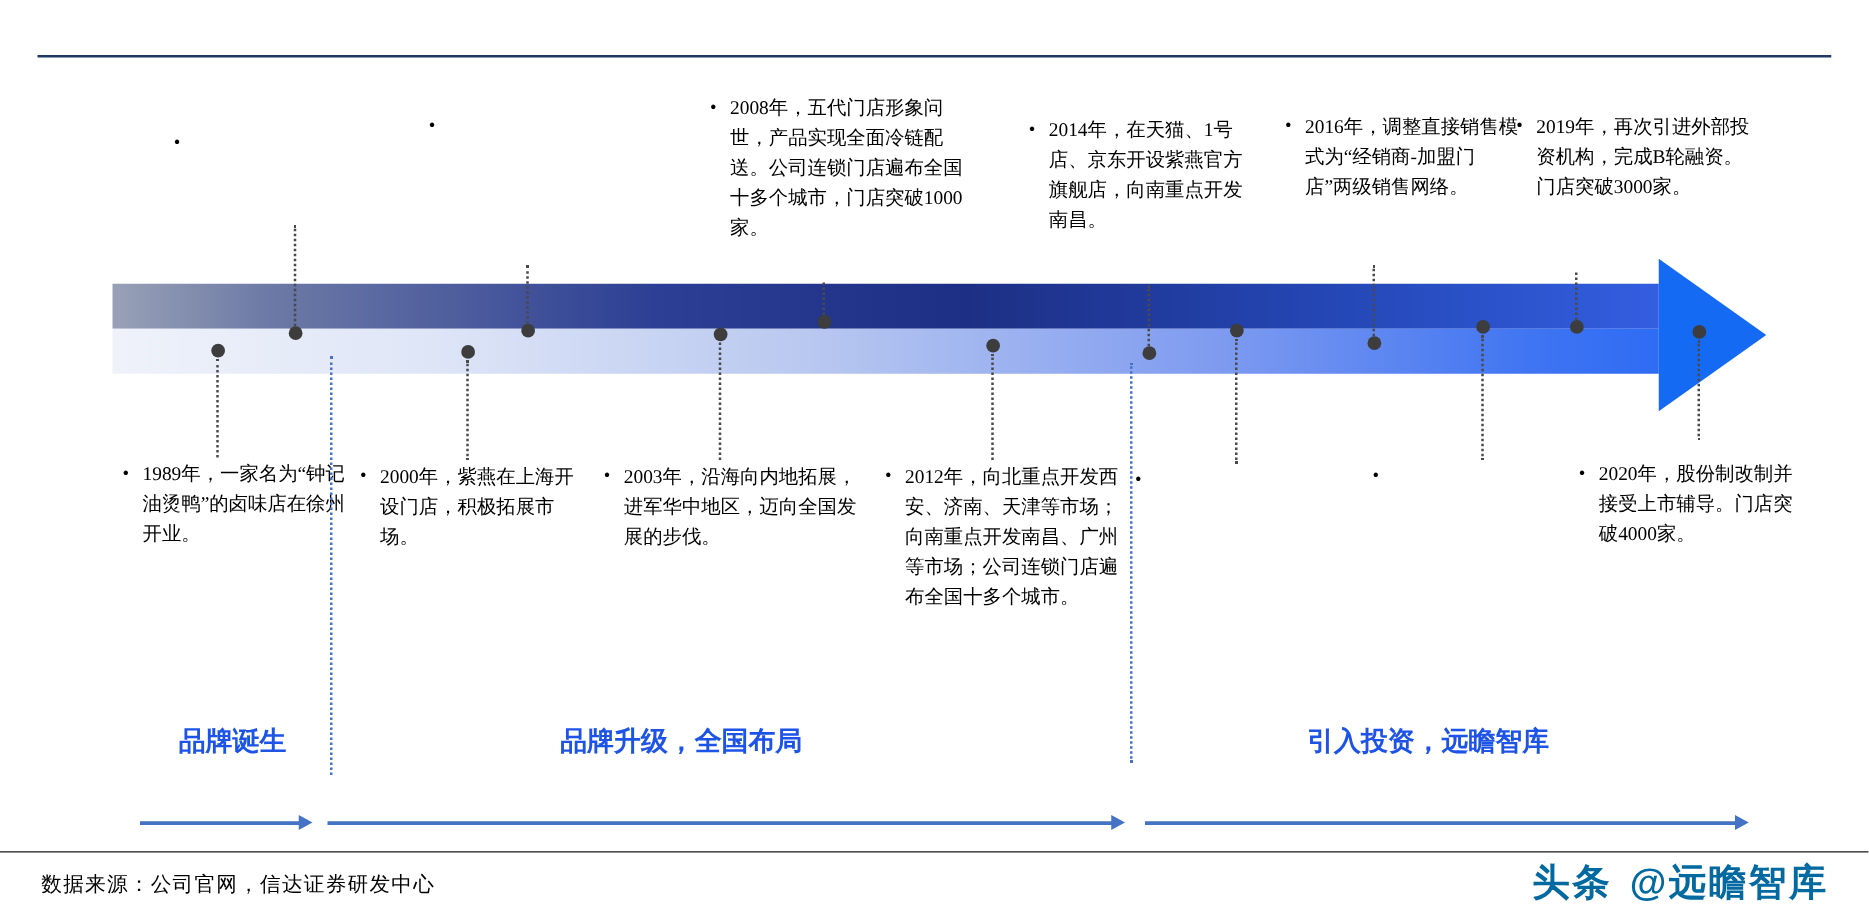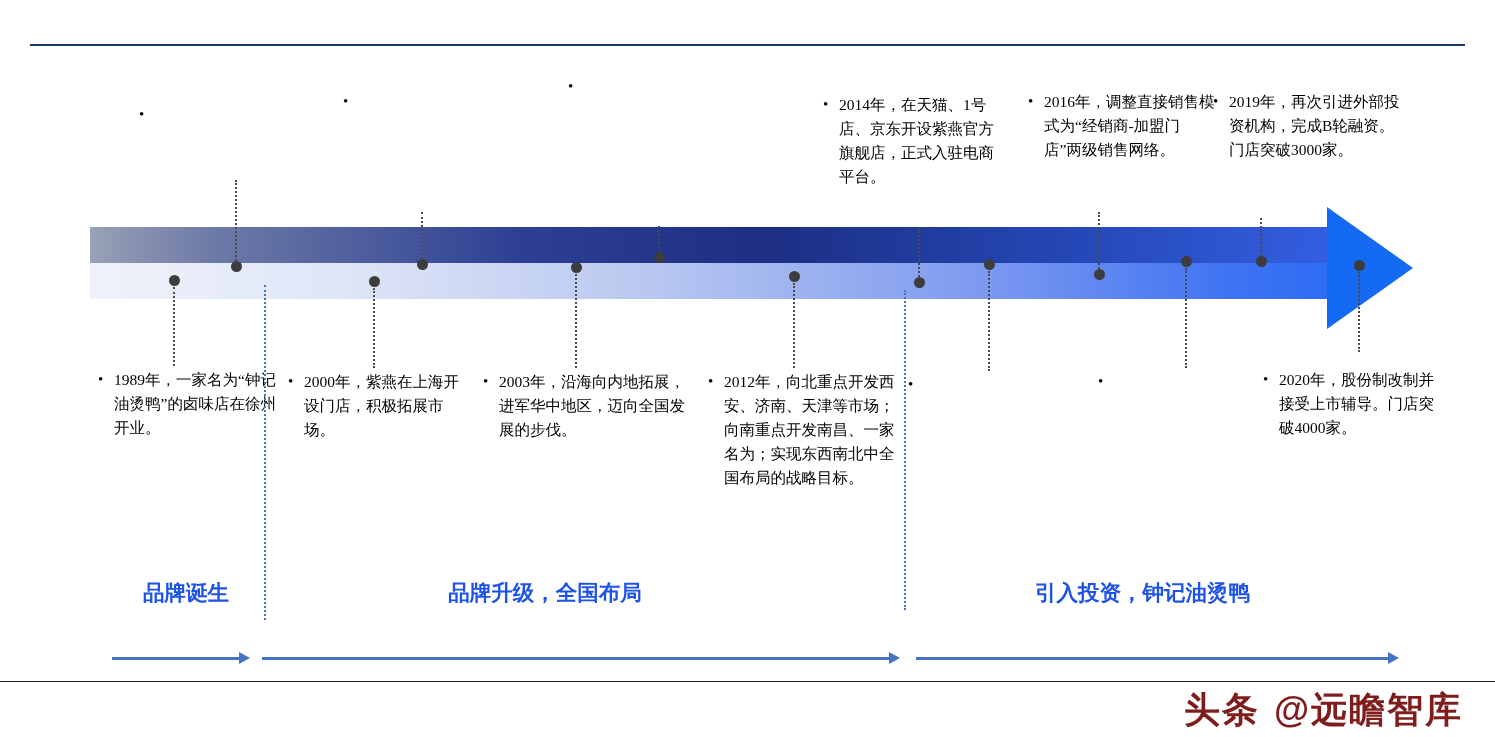--- a/index.html
+++ b/index.html
@@ -53,21 +53,21 @@
   .phase-arrow { position:absolute; top:657px; height:2.5px; background:#4472c4; }
   .phase-arrow::after {
     content:""; position:absolute; right:-10px; top:-5px; width:0; height:0;
     border-left:11px solid #4472c4; border-top:6px solid transparent; border-bottom:6px solid transparent;
   }
   
   .footer-rule { position:absolute; left:0; right:0; top:681px; border-top:1.5px solid #1a1a1a; }
   .source { position:absolute; left:33px; top:697px; font-size:16.5px; color:#000; letter-spacing:1px; }
   .watermark {
     position:absolute; right:32px; top:686px; font-family:"Liberation Sans", sans-serif;
-    font-size:36px; font-weight:bold; color:#7f1d1d; letter-spacing:2px;
+    font-size:30px; font-weight:bold; color:#0369a1; letter-spacing:2px;
   }
   .watermark .brand { margin-right:14px; }
 </style>
 </head>
 <body>
 
 <div class="stage">
 
   <div class="title-rule"></div>
 
@@ -106,24 +106,25 @@
   <div class="vconn" style="left:1358px;top:272px;height:80px"></div>
 
   <div class="event" style="left:138px;top:103px;width:165px">
     <span class="bullet">•</span>
   </div>
   <div class="event" style="left:342px;top:90px;width:176px">
     <span class="bullet">•</span>
   </div>
   <div class="event" style="left:567px;top:75px;width:186px">
     <span class="bullet">•</span>
+    <span>2008年，五代门店形象问世，产品实现全面冷链配送。公司连锁门店遍布全国十多个城市，门店突破1000家。</span>
   </div>
   <div class="event" style="left:822px;top:93px;width:170px">
     <span class="bullet">•</span>
-    <span>2014年，在天猫、1号店、京东开设紫燕官方旗舰店，正式入驻电商平台。</span>
+    <span>2014年，在天猫、1号店、京东开设紫燕官方旗舰店，向南重点开发南昌。</span>
   </div>
   <div class="event" style="left:1027px;top:90px;width:172px">
     <span class="bullet">•</span>
     <span>2016年，调整直接销售模式为“经销商-加盟门店”两级销售网络。</span>
   </div>
   <div class="event" style="left:1212px;top:90px;width:176px">
     <span class="bullet">•</span>
     <span>2019年，再次引进外部投资机构，完成B轮融资。门店突破3000家。</span>
   </div>
 
@@ -134,42 +135,43 @@
   <div class="event" style="left:287px;top:370px;width:168px">
     <span class="bullet">•</span>
     <span>2000年，紫燕在上海开设门店，积极拓展市场。</span>
   </div>
   <div class="event" style="left:482px;top:370px;width:186px">
     <span class="bullet">•</span>
     <span>2003年，沿海向内地拓展，进军华中地区，迈向全国发展的步伐。</span>
   </div>
   <div class="event" style="left:707px;top:370px;width:178px">
     <span class="bullet">•</span>
-    <span>2012年，向北重点开发西安、济南、天津等市场；向南重点开发南昌、一家名为；实现东西南北中全国布局的战略目标。</span>
+    <span>2012年，向北重点开发西安、济南、天津等市场；向南重点开发南昌、广州等市场；公司连锁门店遍布全国十多个城市。</span>
   </div>
   <div class="event" style="left:907px;top:373px;width:168px">
     <span class="bullet">•</span>
   </div>
   <div class="event" style="left:1097px;top:370px;width:170px">
     <span class="bullet">•</span>
   </div>
   <div class="event" style="left:1262px;top:368px;width:155px">
     <span class="bullet">•</span>
     <span>2020年，股份制改制并接受上市辅导。门店突破4000家。</span>
   </div>
 
   <div class="phase-sep" style="left:264px;top:285px;height:335px"></div>
   <div class="phase-sep" style="left:904px;top:290px;height:320px"></div>
 
   <div class="phase-label" style="left:420px;width:250px">品牌升级，全国布局</div>
   <div class="phase-label" style="left:110px;width:152px">品牌诞生</div>
-  <div class="phase-label" style="left:1015px;width:255px">引入投资，钟记油烫鸭</div>
+  <div class="phase-label" style="left:1015px;width:255px">引入投资，远瞻智库</div>
 
   <div class="phase-arrow" style="left:112px;width:128px"></div>
   <div class="phase-arrow" style="left:262px;width:628px"></div>
   <div class="phase-arrow" style="left:916px;width:473px"></div>
 
   <div class="footer-rule"></div>
+  <div class="source">数据来源：公司官网，信达证券研发中心</div>
   <div class="watermark">
     <span class="brand">头条</span><span>@远瞻智库</span>
   </div>
 
 </div>
 
 </body></html>

